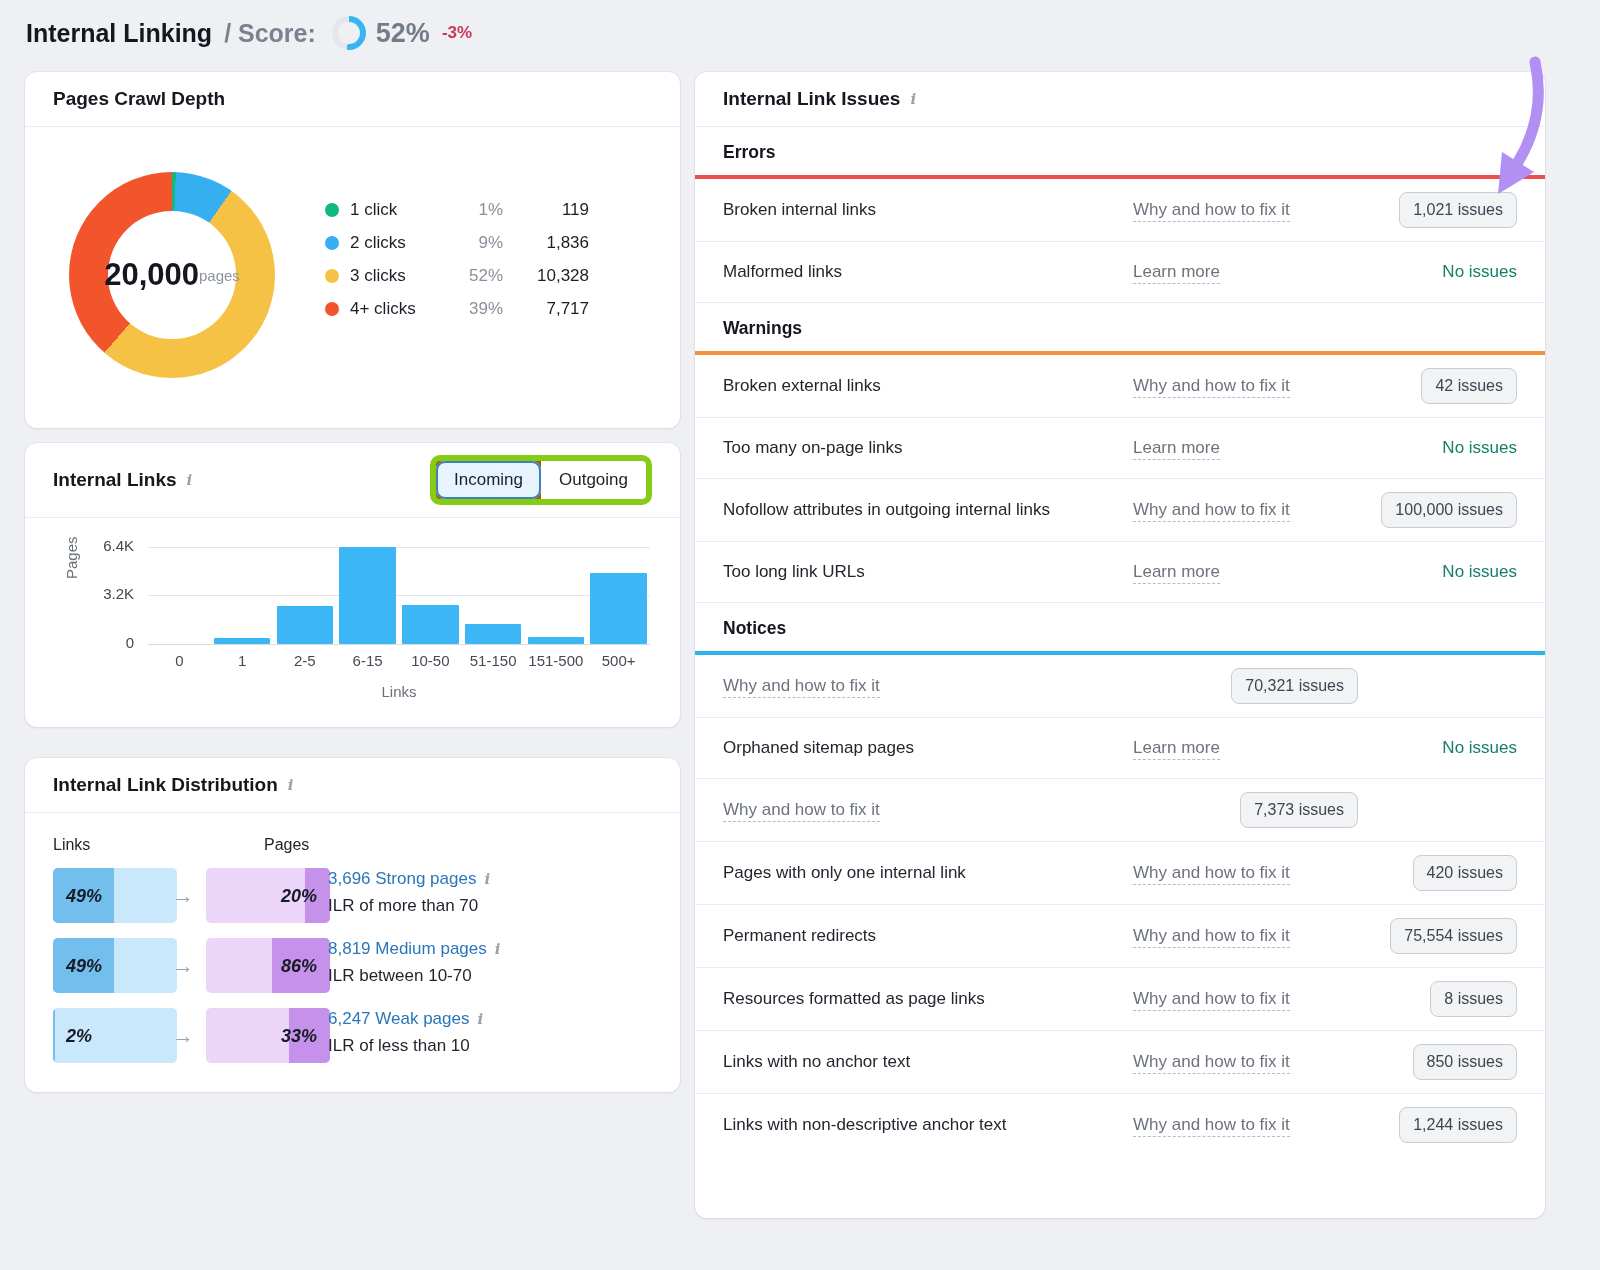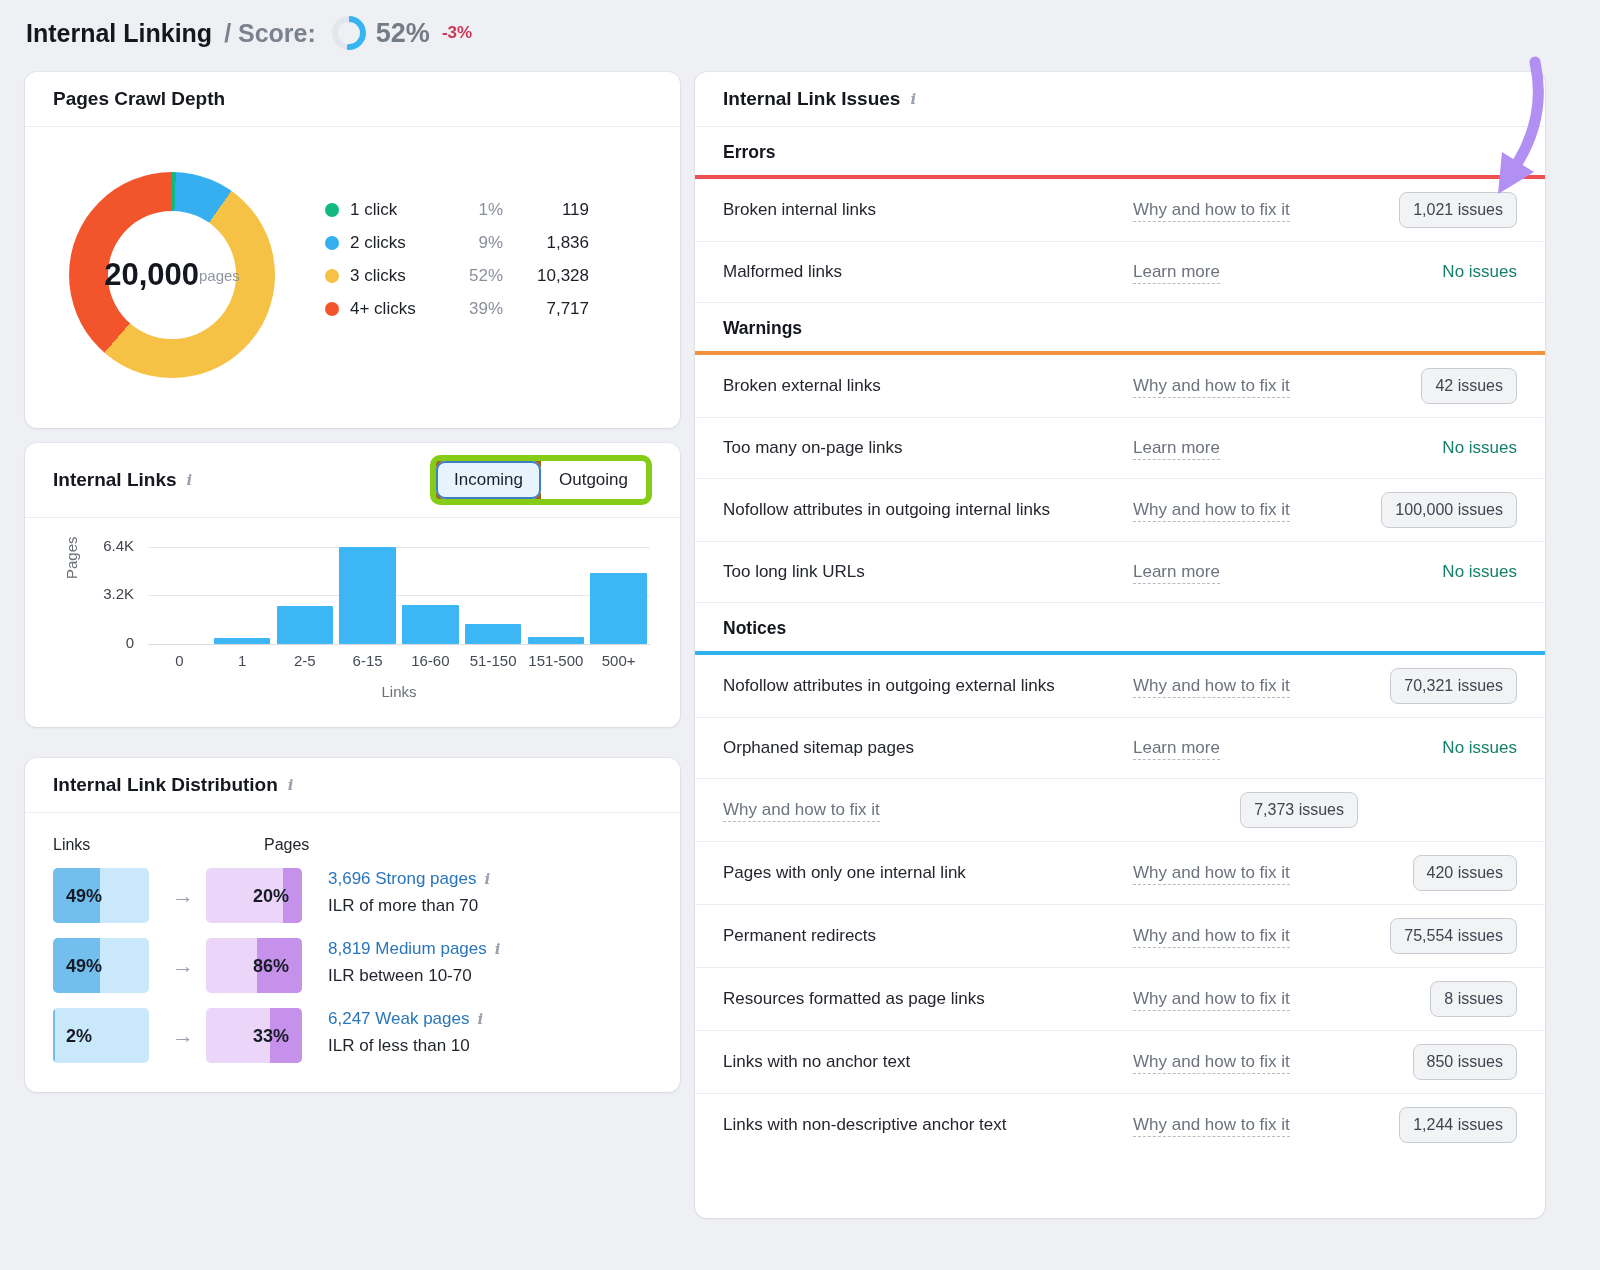--- a/index.html
+++ b/index.html
@@ -58,21 +58,21 @@
   .xlabels span { flex:1; text-align:center; font-size:15px; color:#44495333; color:#454b55; }
   .xlabel { text-align:center; margin:14px 30px 0 123px; font-size:15px; color:#6a7078; }
 
   
   #card-dist { left:25px; top:758px; width:655px; height:334px; }
   .dist-headers { position:absolute; left:0; top:78px; width:100%; font-size:16px; color:#23262d; }
   .dist-headers .h-links { position:absolute; left:28px; }
   .dist-headers .h-pages { position:absolute; left:239px; }
   .dist-rows { position:absolute; left:0; top:110px; width:100%; display:flex; flex-direction:column; gap:15px; }
   .dist-row { position:relative; height:55px; }
-  .dbar { position:absolute; top:0; height:55px; width:96px; border-radius:5px; overflow:hidden; }
+  .dbar { position:absolute; top:0; height:55px; width:124px; border-radius:5px; overflow:hidden;font-style:italic; }
   .dbar.blue { left:28px; background:#c9e8fb; }
   .dbar.blue .fill { position:absolute; left:0; top:0; bottom:0; background:#72bfee; }
   .dbar.purple { left:181px; background:#ebd5f8; }
   .dbar.purple .fill { position:absolute; right:0; top:0; bottom:0; background:#c591ea; }
   .dbar .pct { position:absolute; top:50%; transform:translateY(-50%); font-size:18px; font-weight:bold; color:#171b26; }
   .dbar.blue .pct { left:13px; }
   .dbar.purple .pct { right:13px; }
   .dist-arrow { position:absolute; left:147px; top:50%; transform:translateY(-50%); font-size:22px; color:#9aa2ad; }
   .dist-text { position:absolute; left:303px; top:1px; }
   .dist-link { font-size:17px; color:#2a76ba; cursor:pointer; display:inline-block; }
@@ -197,21 +197,21 @@
           <div class="bar-slot">
             <div class="bar" style="height: 73.4375%; background: rgb(60, 182, 245);"></div>
           </div>
         </div>
     </div>
     <div class="xlabels" id="xlabels">
         <span>0</span>
         <span>1</span>
         <span>2-5</span>
         <span>6-15</span>
-        <span>16-60</span>
+        <span>10-50</span>
         <span>51-150</span>
         <span>151-500</span>
         <span>500+</span>
       </div>
     <div class="xlabel">Links</div>
   </div>
 </div>
 
 <div class="card" id="card-dist">
   <div class="card-head">
@@ -328,21 +328,20 @@
           <div class="iaction"><a href="#">Learn more</a></div>
           <div class="ivalue">
             <span class="no-issues">No issues</span>
           </div>
         </div>
       </div>
       <div class="sec">
         <div class="sec-head">Notices</div>
         <div class="sec-line" style="background: rgb(47, 179, 240);"></div>
         <div class="irow">
-          <div class="ilabel">Nofollow attributes in outgoing external links</div>
           <div class="iaction"><a href="#">Why and how to fix it</a></div>
           <div class="ivalue">
             <button class="issue-btn">70,321 issues</button>
           </div>
         </div>
         <div class="irow">
           <div class="ilabel">Orphaned sitemap pages</div>
           <div class="iaction"><a href="#">Learn more</a></div>
           <div class="ivalue">
             <span class="no-issues">No issues</span>

